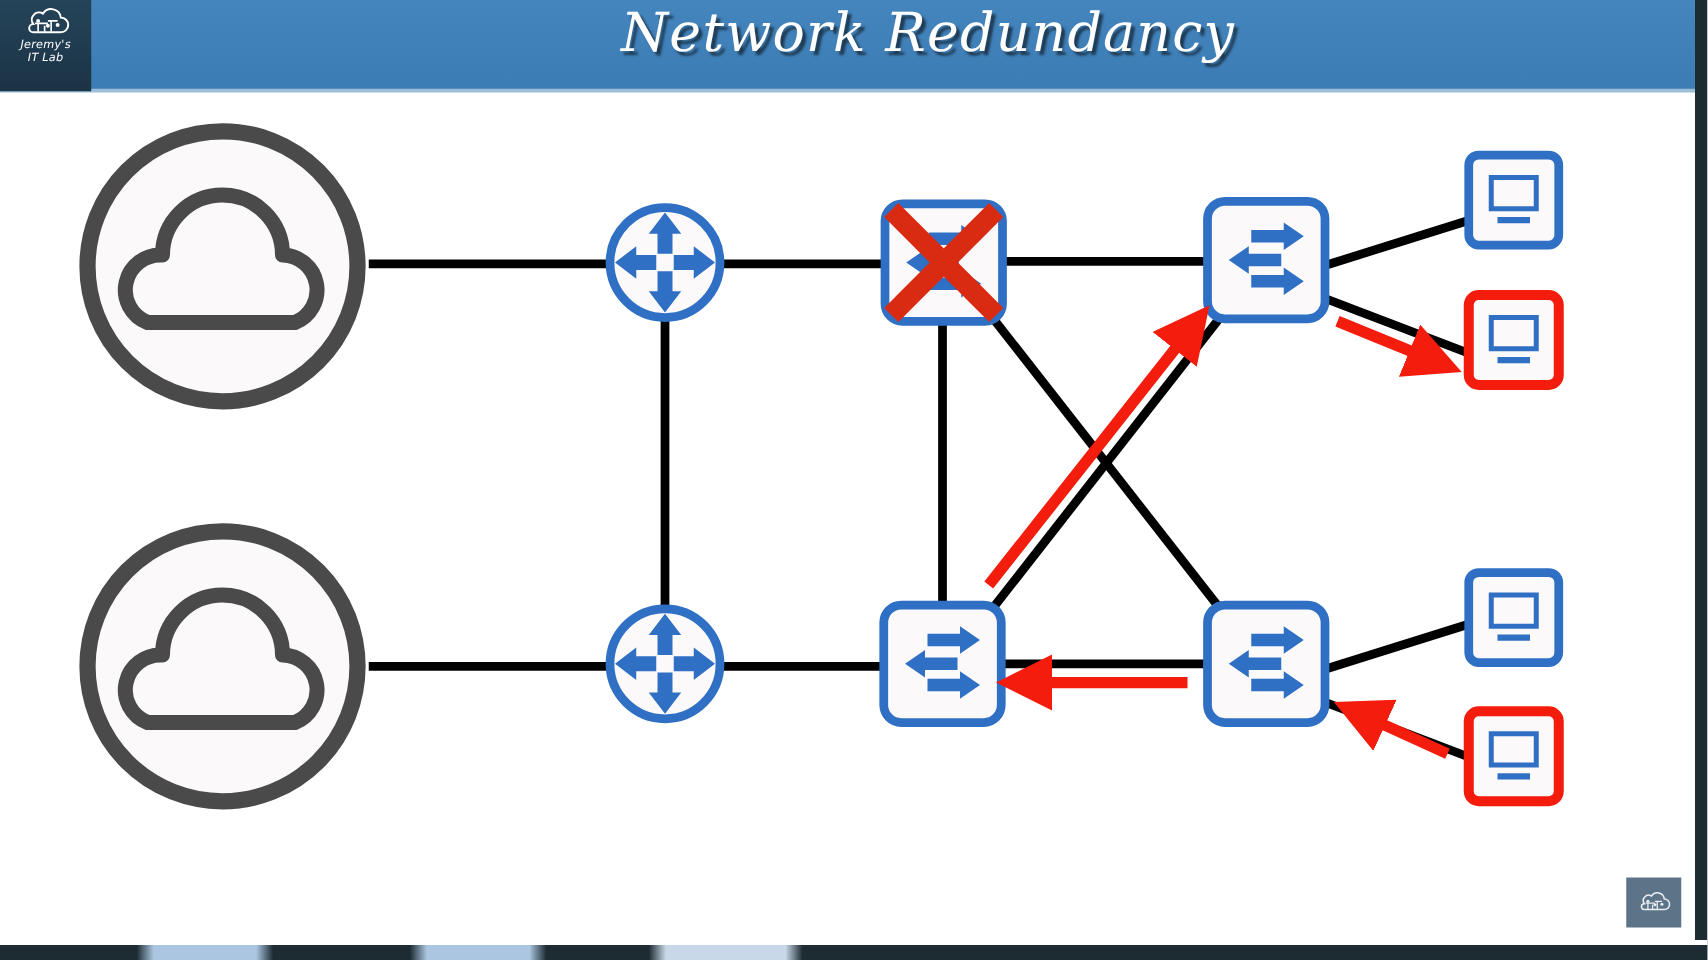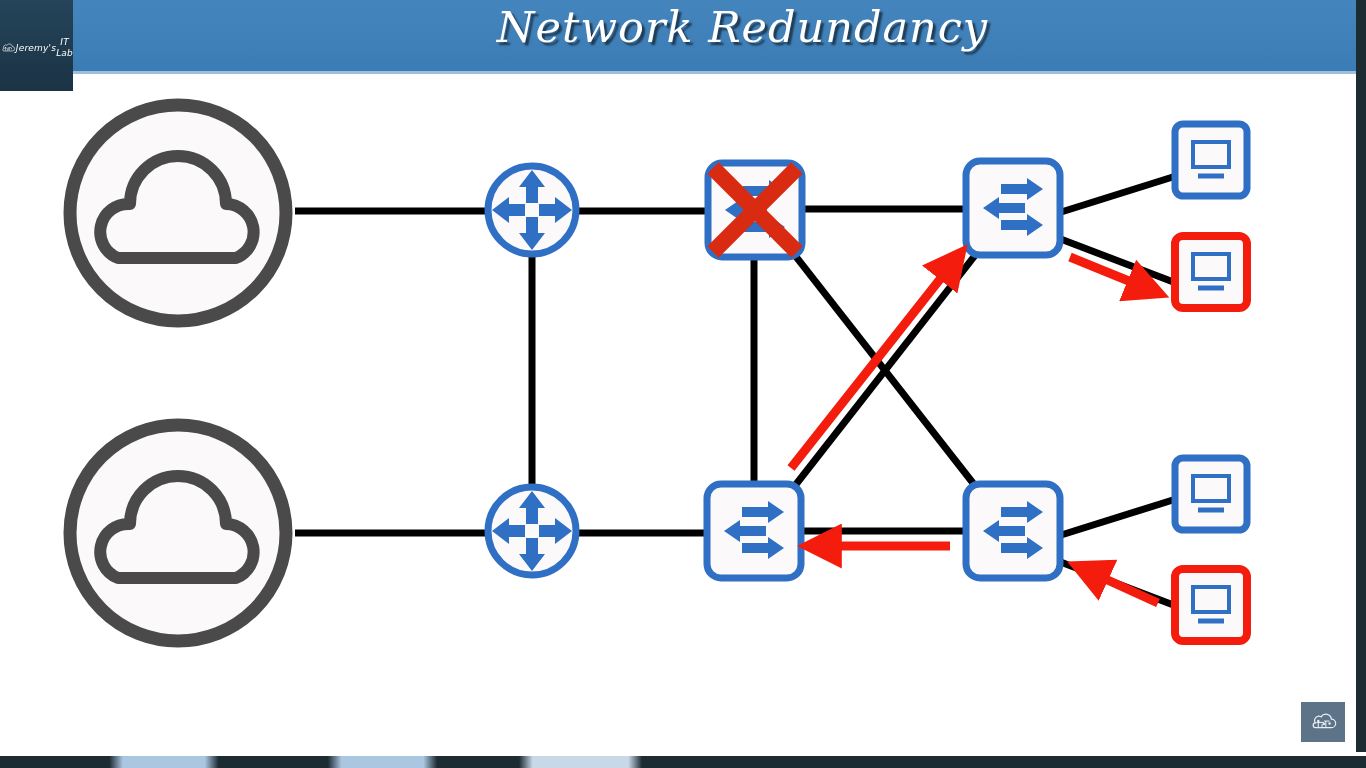--- a/index.html
+++ b/index.html
@@ -37,26 +37,26 @@
     top: 71px;
     width: 1356px;
     height: 3px;
     background: #9dbfda;
   }
   #logo-box {
     position: absolute;
     left: 0;
     top: 0;
     width: 73px;
-    height: 91px;
+    height: 73px;
     background: #1f3c52;
     background: linear-gradient(to bottom, #24445c 0%, #1c3purple 100%);
     background: linear-gradient(to bottom, #254459 0%, #1b3345 100%);
     display: flex;
-    flex-direction: row;
+    flex-direction: column;
     align-items: center;
     justify-content: flex-start;
     padding-top: 5px;
     box-sizing: border-box;
   }
   #logo-mark { width: 42px; height: 26px; }
   .logo-text {
     color: #ffffff;
     font-family: "DejaVu Sans", sans-serif;
     font-size: 9px;

